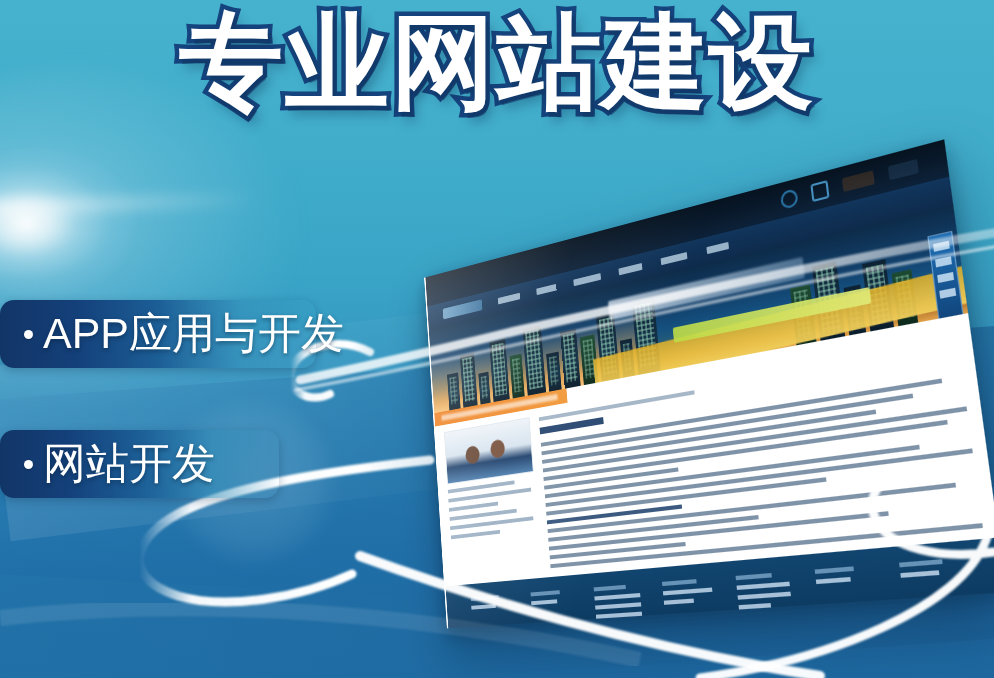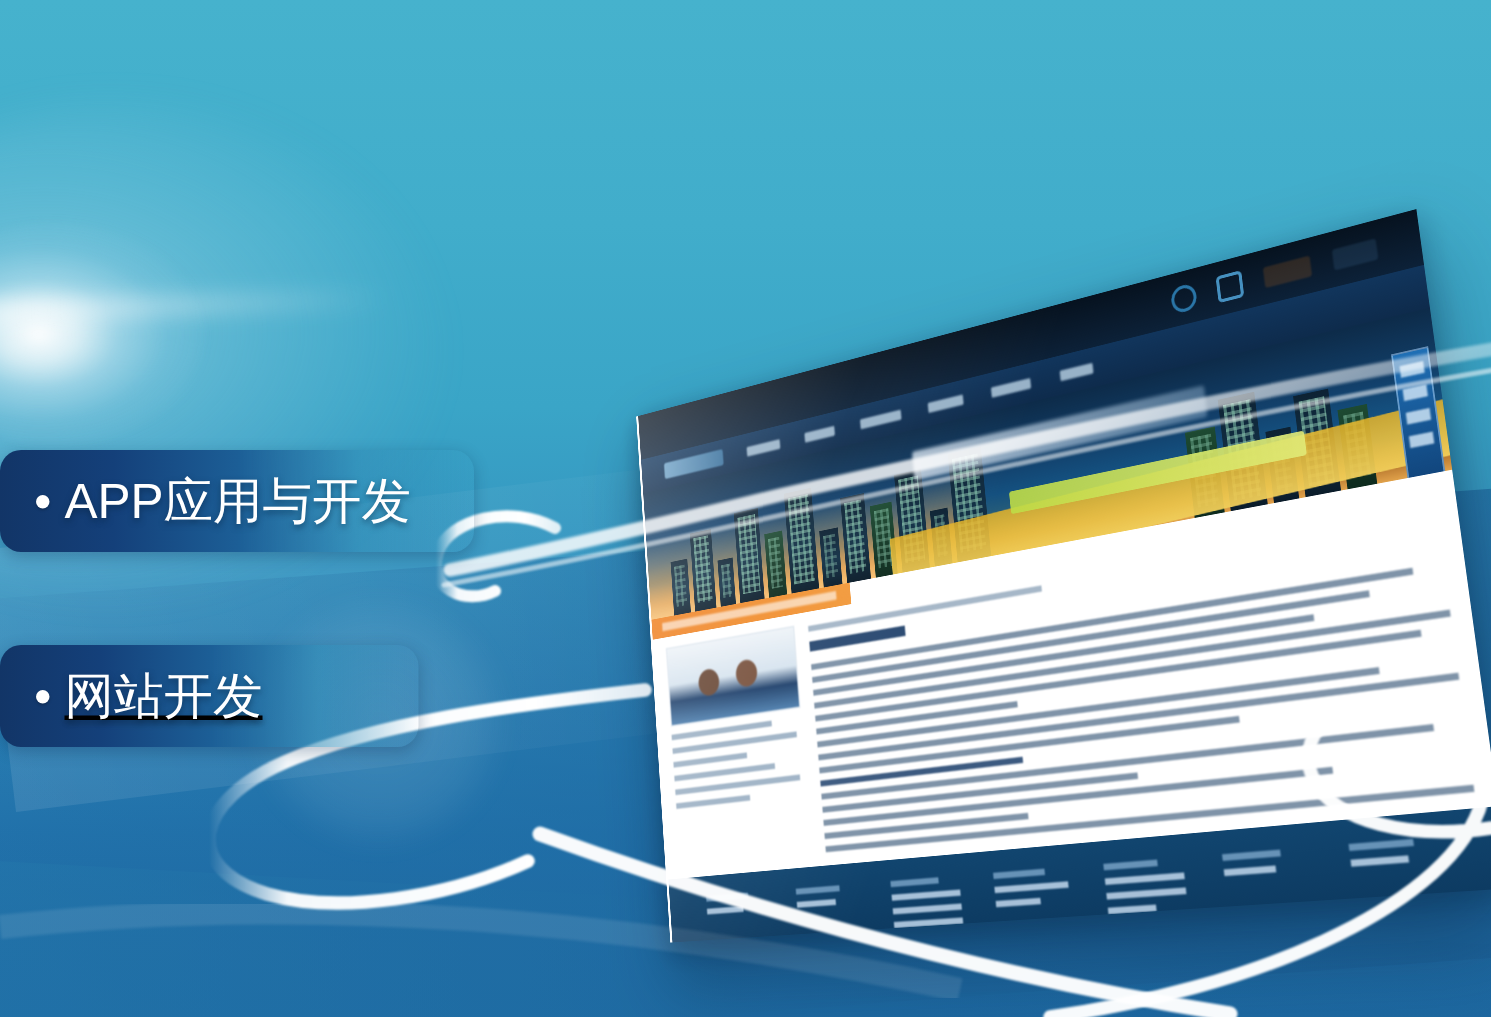--- a/index.html
+++ b/index.html
@@ -411,34 +411,34 @@
     border-bottom-right-radius: 14px;
     border-radius: 14px;
     background: linear-gradient(90deg,
       #123567 0%,
       #14407a 24%,
       #1c5e96 50%,
       rgba(47,139,182,0.55) 76%,
       rgba(65,173,203,0.0) 100%);
     box-shadow: 0 3px 10px rgba(10,40,75,0.28);
   }
-  .bullet.b2 { width: 255px; text-decoration: underline; }
+  .bullet.b2 { width: 255px; }
   .bullet.b3 { width: 255px; }
   .bullet.b1 { width: 292px; }
   .dot {
     width: 9px; height: 9px;
     border-radius: 50%;
     background: #ffffff;
     flex: 0 0 9px;
     margin-right: 10px;
     box-shadow: 0 1px 2px rgba(0,0,0,0.25);
   }
   .bullet-label {
     color: #ffffff;
-    font-size: 33px;
+    font-size: 43px;
     font-weight: normal;
     letter-spacing: 0px;
     white-space: nowrap;
     text-shadow: 0 2px 4px rgba(8,34,62,0.55);
   }
 </style>
 </head>
 <body>
 
 <div id="poster">
@@ -446,20 +446,21 @@
   <div class="bg-base"></div>
   <div class="bg-diag"></div>
   <div class="bg-diag2"></div>
   <div class="bg-sheen"></div>
 
   <div class="flare-halo"></div>
   <div class="flare-core"></div>
   <div class="flare-streak"></div>
   <div class="flare-ghost"></div>
 
+  <div class="title">专业网站建设</div>
 
   <div class="barcode">
     <div class="blk"></div>
     <div class="sp"></div>
     <div class="b1"></div>
     <div class="b2"></div>
     <div class="b4"></div>
     <div class="b5"></div>
     <div class="b1"></div>
   </div>

